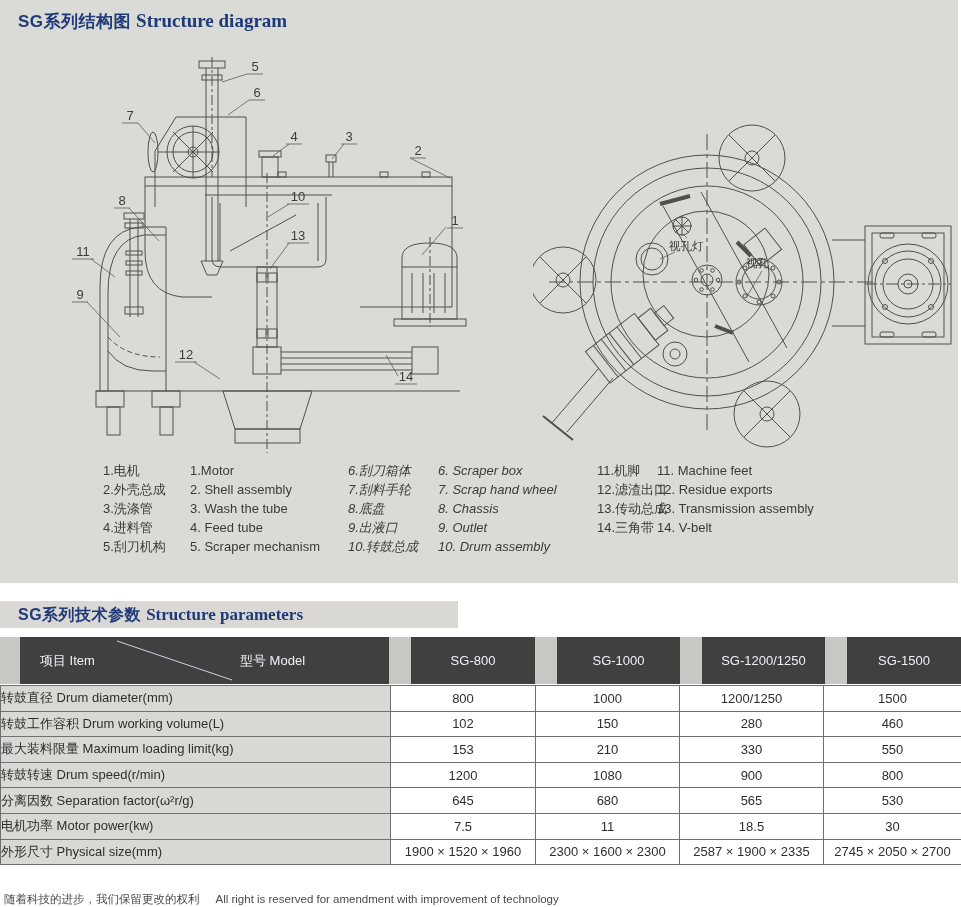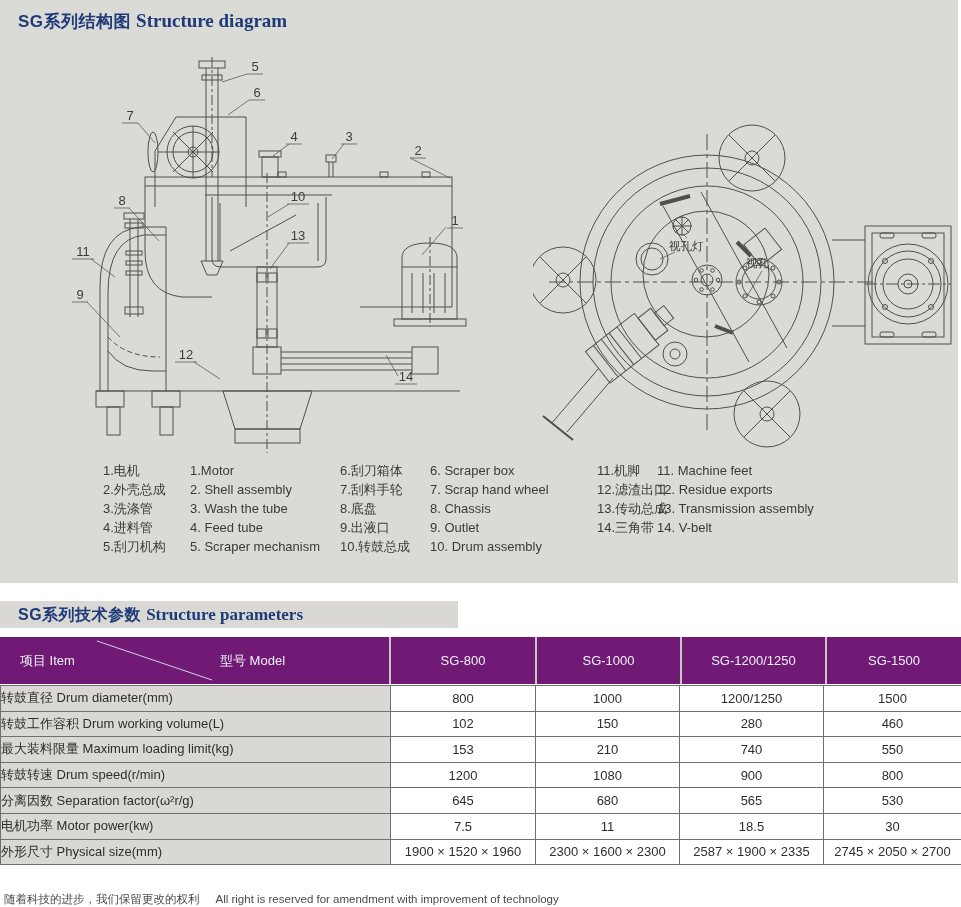--- a/index.html
+++ b/index.html
@@ -8,31 +8,31 @@
   .abs{position:absolute;}
   
   .top-section{position:absolute;left:0;top:0;width:961px;height:583px;background:#dadad6;}
   .right-sliver{position:absolute;right:0;top:0;width:3px;height:583px;background:#ffffff;}
   .sec-title{position:absolute;left:18px;top:10px;white-space:nowrap;color:#1e3a78;}
   .sec-title .cn{font-weight:bold;font-size:17px;letter-spacing:.5px;}
   .sec-title .en{font-family:"Liberation Serif","DejaVu Serif",serif;font-weight:bold;font-size:19px;margin-left:5px;}
   
   .legend-group{position:absolute;display:grid;font-size:13px;line-height:18.9px;color:#3a3a38;white-space:nowrap;}
   #lg1{left:103px;top:462px;grid-template-columns:87px auto;}
-  #lg2{left:340px;top:462px;grid-template-columns:90px auto;}
+  #lg2{left:348px;top:462px;grid-template-columns:90px auto;font-style:italic;}
   #lg3{left:597px;top:462px;grid-template-columns:60px auto;}
   
   .band{position:absolute;left:0;top:601px;width:458px;height:27px;background:#d9d8d4;}
   .band-title{position:absolute;left:18px;top:601px;height:27px;line-height:27px;white-space:nowrap;color:#1e3a78;}
   .band-title .cn{font-weight:bold;font-size:16px;letter-spacing:.5px;}
   .band-title .en{font-family:"Liberation Serif","DejaVu Serif",serif;font-weight:bold;font-size:17px;margin-left:5px;}
   
   .thead{position:absolute;left:0;top:637px;width:961px;height:47px;display:grid;
          grid-template-columns:389px 144px 143px 143px 1fr;gap:2px;background:#c7c7c4;}
-  .thead .hcell{background:#701a75;color:#eef1f7;font-size:13px;display:flex;align-items:center;justify-content:center;position:relative;}
+  .thead .hcell{background:#404040;color:#eef1f7;font-size:13px;display:flex;align-items:center;justify-content:center;position:relative;margin-left:20px;}
   .thead .hcell.first{justify-content:flex-start;}
   .hitem{position:absolute;left:20px;top:0;height:47px;line-height:47px;}
   .hmodel{position:absolute;left:220px;top:0;height:47px;line-height:47px;}
   .hline{position:absolute;left:0;top:0;}
   
   table.params{position:absolute;left:0;top:685px;width:961px;border-collapse:collapse;table-layout:fixed;}
   table.params td{border:1px solid #707070;height:24.6px;font-size:13px;padding:0;overflow:hidden;white-space:nowrap;}
   td.label{background:#d9d8d4;padding-left:18px;border-left:none;color:#2e2e2c;margin-top:44px;}
   td.val{background:#ffffff;text-align:center;}
   
@@ -378,21 +378,21 @@
         <td class="label">转鼓工作容积 Drum working volume(L)</td>
         <td class="val">102</td>
         <td class="val">150</td>
         <td class="val">280</td>
         <td class="val">460</td>
       </tr>
       <tr>
         <td class="label">最大装料限量 Maximum loading limit(kg)</td>
         <td class="val">153</td>
         <td class="val">210</td>
-        <td class="val">740</td>
+        <td class="val">330</td>
         <td class="val">550</td>
       </tr>
       <tr>
         <td class="label">转鼓转速 Drum speed(r/min)</td>
         <td class="val">1200</td>
         <td class="val">1080</td>
         <td class="val">900</td>
         <td class="val">800</td>
       </tr>
       <tr>

